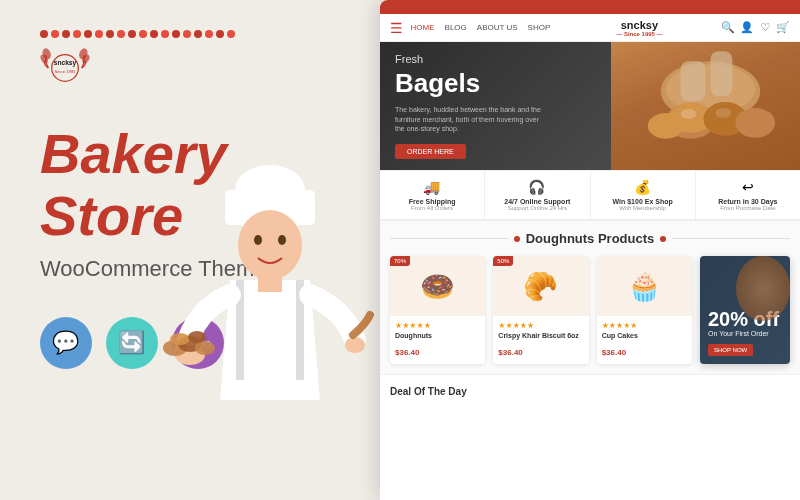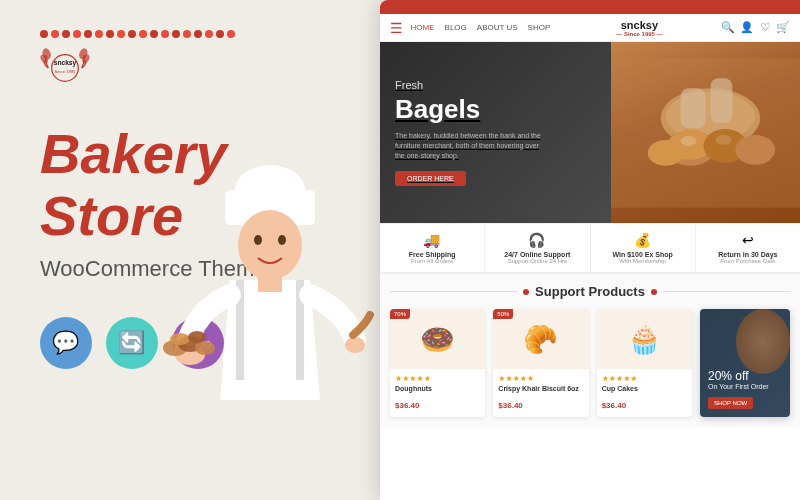--- a/index.html
+++ b/index.html
@@ -146,25 +146,24 @@
 
     .nav-icons {
       display: flex;
       gap: 6px;
       color: #555;
       font-size: 11px;
     }
 
     
     .hero-section {
-      height: 181px;
+      height: 128px;
       display: flex;
       overflow: hidden;
       position: relative;
-      text-decoration: underline;
     }
 
     .hero-left {
       width: 55%;
       background: linear-gradient(135deg, #2c2c2c 0%, #4a4a4a 100%);
       padding: 15px 15px;
       display: flex;
       flex-direction: column;
       justify-content: center;
       position: relative;
@@ -365,22 +364,22 @@
       position: absolute;
       top: 0; right: 0;
       width: 60%;
       height: 60%;
       background: radial-gradient(ellipse, #c4834a, #8B4513);
       border-radius: 50%;
       opacity: 0.6;
     }
 
     .promo-percent {
-      font-size: 12px;
-      font-weight: 400;
+      font-size: 20px;
+      font-weight: 700;
       color: #fff;
       line-height: 1;
     }
 
     .promo-text {
       font-size: 7px;
       color: #fff;
       opacity: 0.9;
       margin-bottom: 6px;
       line-height: 1.3;
@@ -609,21 +608,21 @@
       <div class="feature-icon">↩</div>
       <span class="feature-title">Return in 30 Days</span>
       <span class="feature-desc">From Purchase Date</span>
     </div>
   </div>
 
   <div class="products-section">
     <div class="section-header">
       <div class="section-line"></div>
       <div class="section-dot"></div>
-      <span class="section-title">Support Products</span>
+      <span class="section-title">Doughnuts Products</span>
       <div class="section-dot"></div>
       <div class="section-line"></div>
     </div>
 
     <div class="products-grid">
 
       <div class="product-card" style="position:relative;">
         <div class="product-badge">70%</div>
         <div class="product-img">🍩</div>
         <div class="product-info">
@@ -654,14 +653,17 @@
 
       <div class="promo-card">
         <div class="promo-bg-bread"></div>
         <div class="promo-percent">20% off</div>
         <div class="promo-text">On Your First Order</div>
         <button class="promo-btn">SHOP NOW</button>
       </div>
     </div>
   </div>
 
+  <div class="deal-section">
+    <span class="deal-title">Deal Of The Day</span>
+  </div>
 
 </div>
 
 </body></html>

